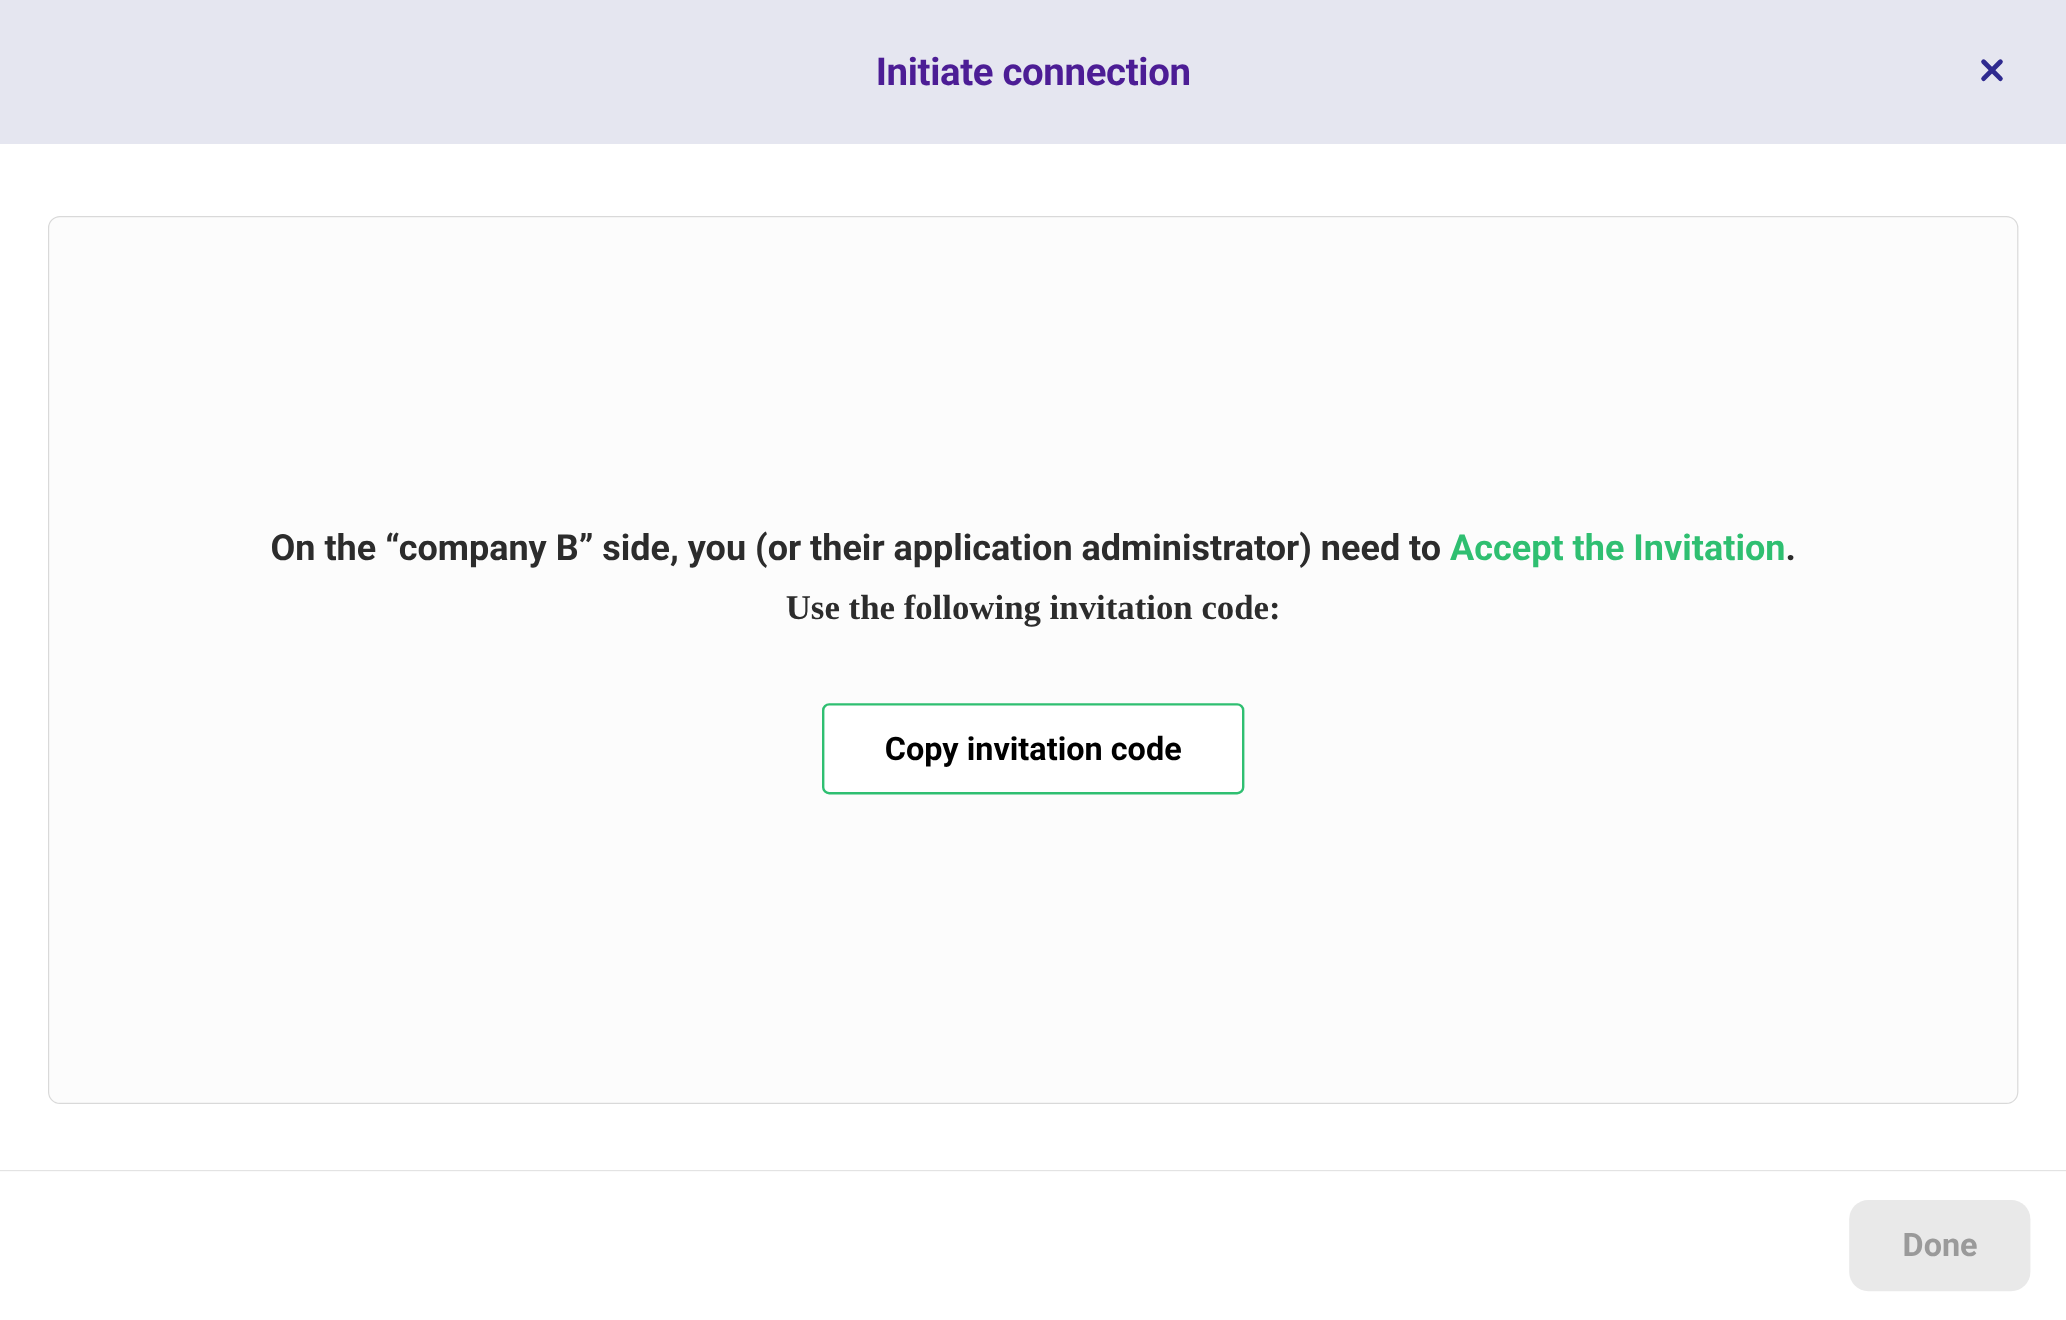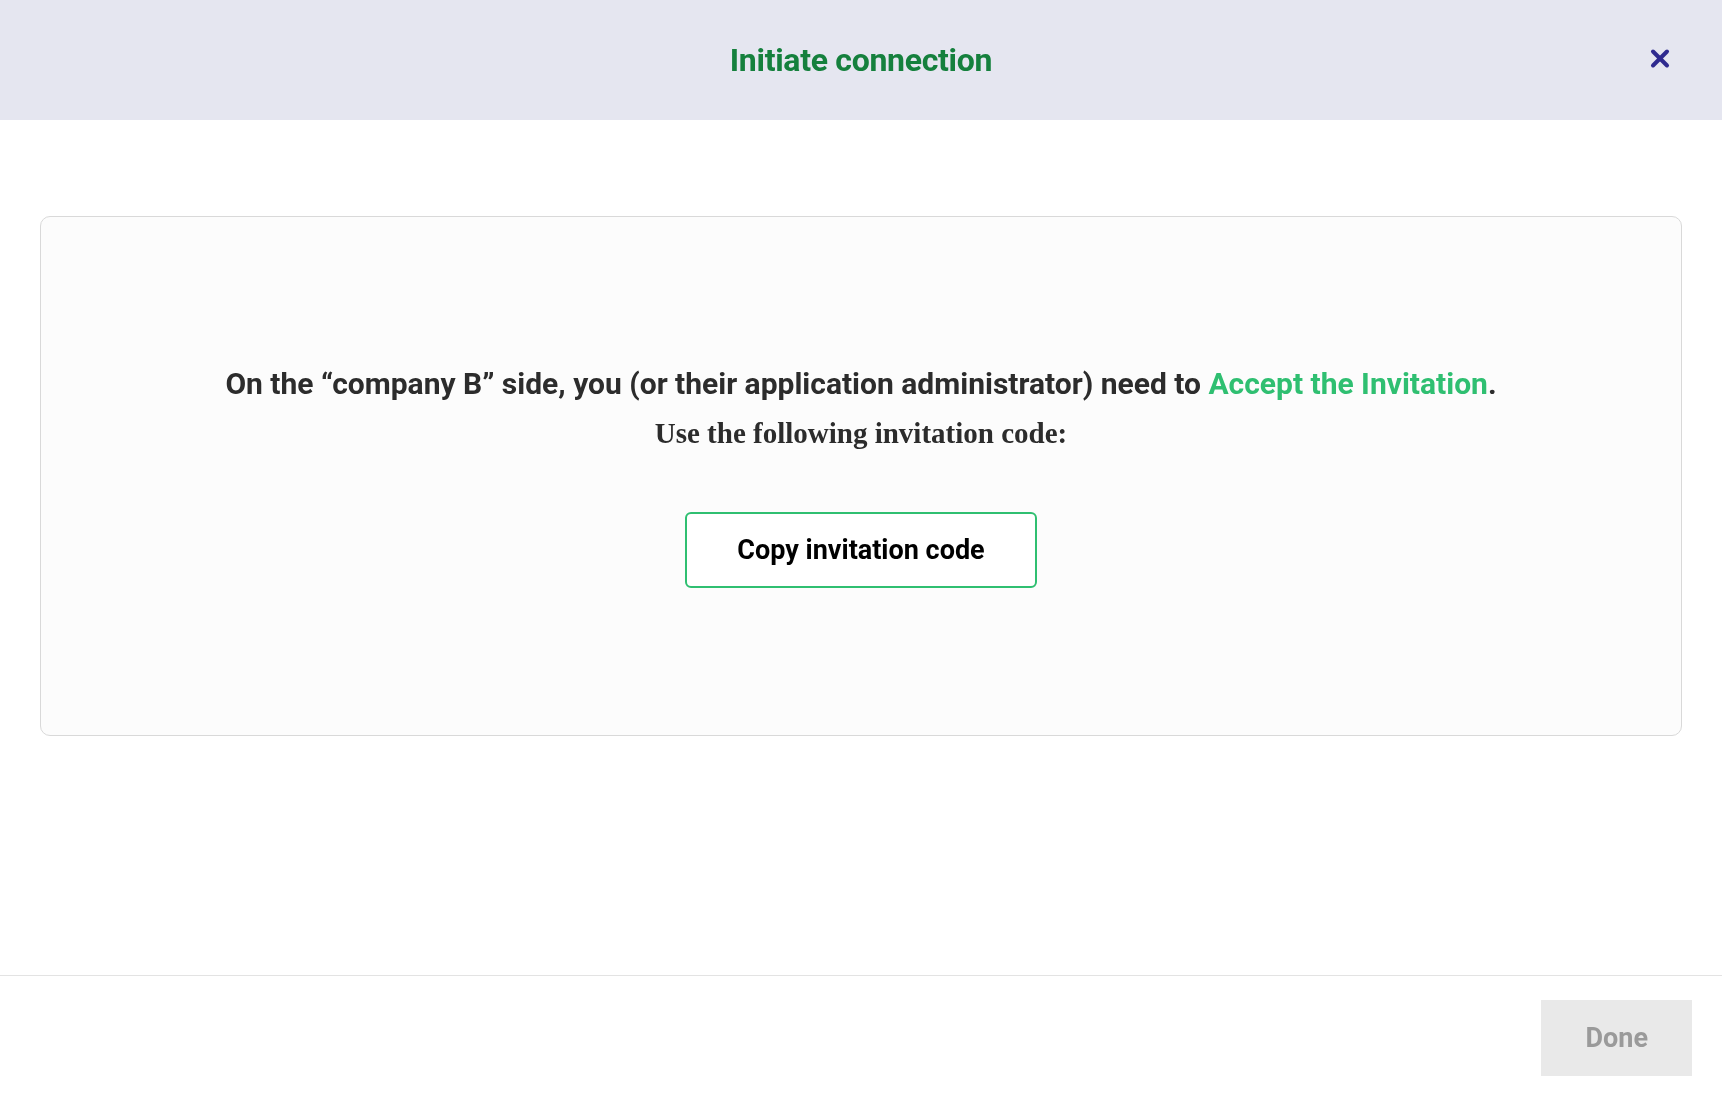--- a/index.html
+++ b/index.html
@@ -17,21 +17,21 @@
     }
     .modal-header {
       background: #e5e6f0;
       height: 120px;
       display: flex;
       align-items: center;
       justify-content: center;
       position: relative;
     }
     .modal-title {
-      color: #15803d;
+      color: #4c1d95;
       font-size: 32px;
       font-weight: 700;
       letter-spacing: -0.3px;
     }
     .close-button {
       position: absolute;
       right: 40px;
       top: 50%;
       transform: translateY(-50%);
       background: none;
@@ -46,27 +46,26 @@
       width: 24px;
       height: 24px;
     }
     .modal-body {
       padding: 60px 40px 0 40px;
     }
     .content-panel {
       border: 1px solid #d9d9d9;
       border-radius: 10px;
       background: #fcfcfc;
-      height: 520px;
+      height: 740px;
       display: flex;
       flex-direction: column;
       align-items: center;
       justify-content: center;
       padding: 60px 120px;
-      margin-top: 36px;
     }
     .instructions {
       text-align: center;
       margin-bottom: 12px;
     }
     .instruction-line-1 {
       font-size: 30px;
       font-weight: 700;
       color: #2c2c2c;
       line-height: 1.3;
@@ -106,21 +105,21 @@
       right: 0;
       border-top: 1px solid #e3e3e3;
       padding: 24px 30px;
       display: flex;
       justify-content: flex-end;
       background: #ffffff;
     }
     .done-button {
       background: #e9e9e9;
       border: none;
-      border-radius: 0;
+      border-radius: 16px;
       color: #9a9a9a;
       font-size: 27px;
       font-weight: 700;
       padding: 22px 44px;
       font-family: inherit;
       cursor: default;
     }
   </style>
 </head>
 <body>

